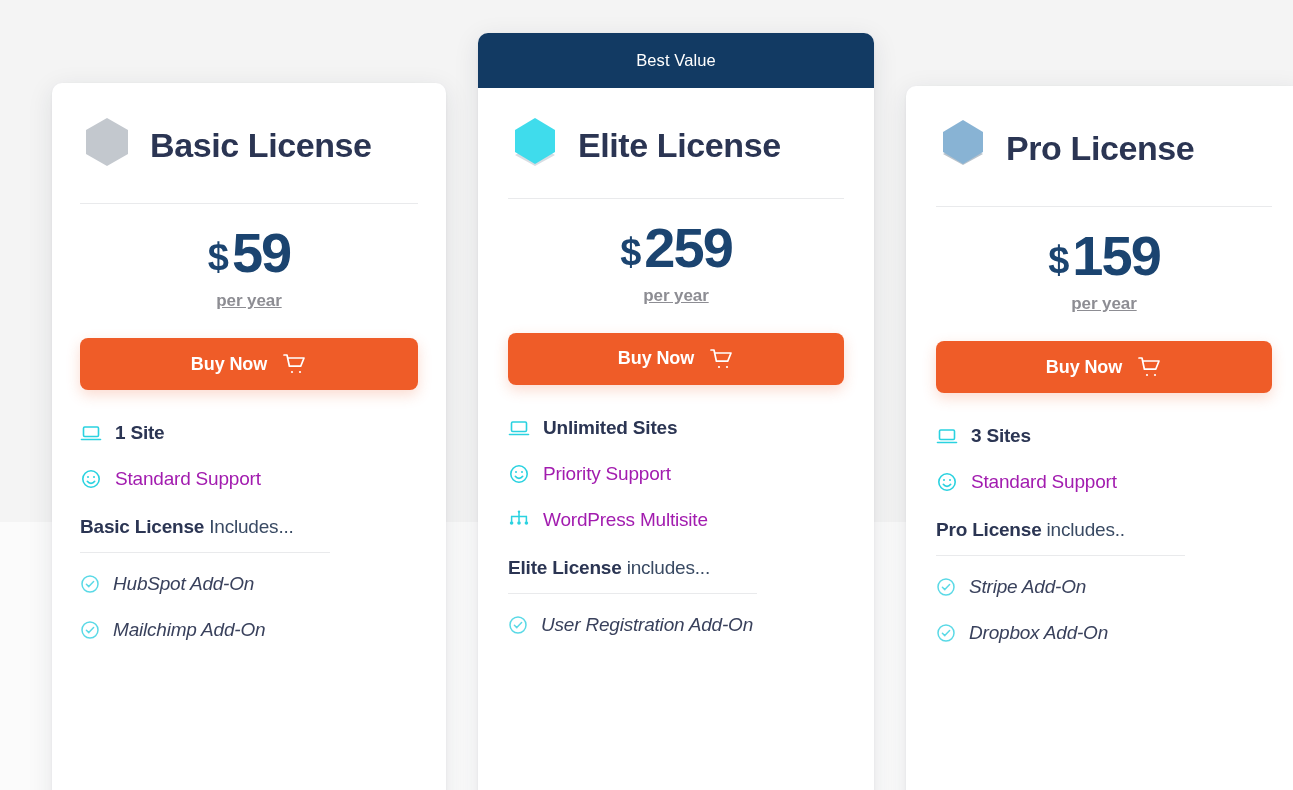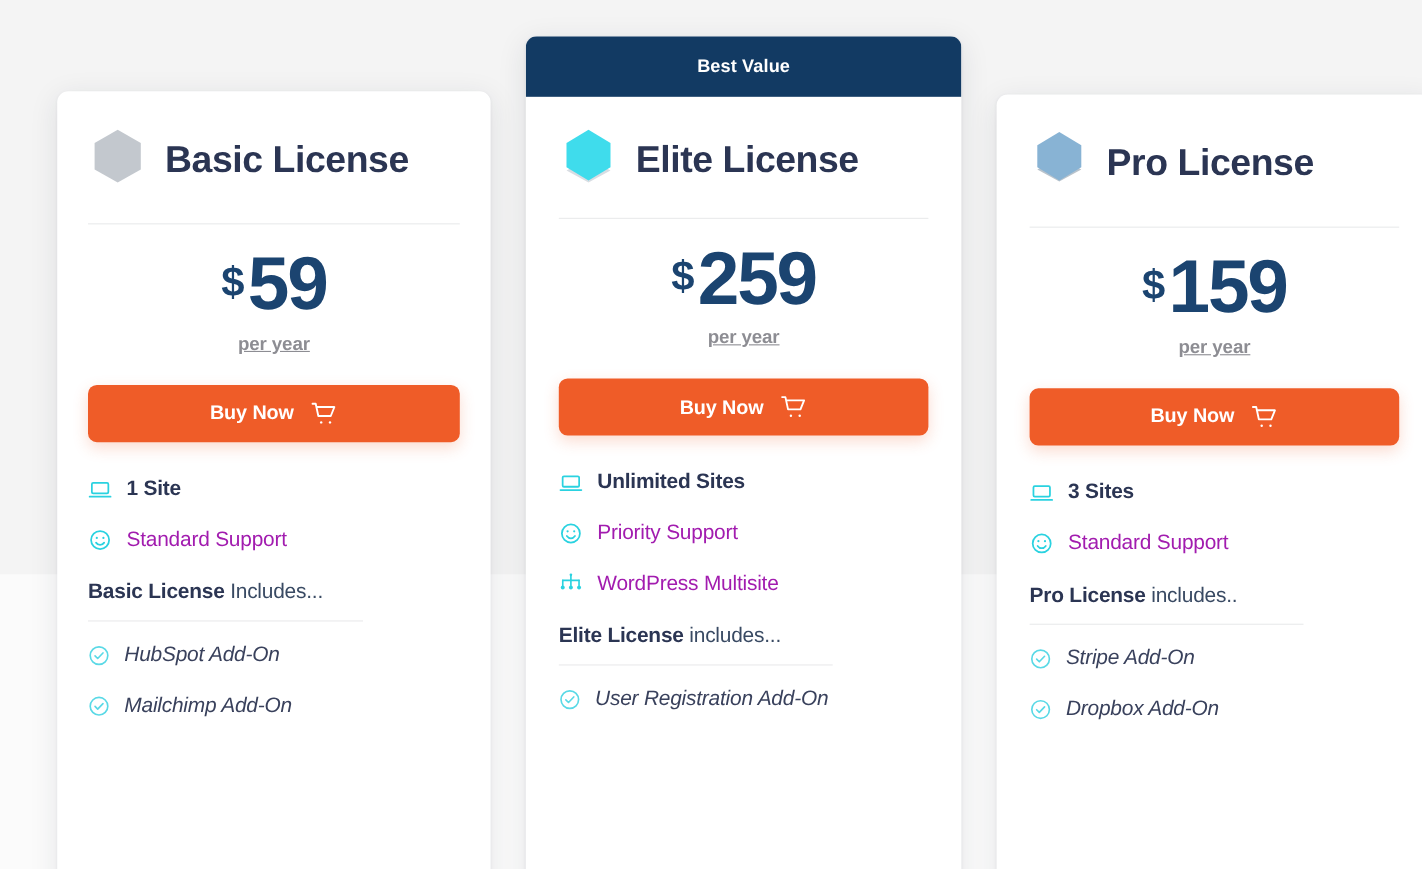--- a/index.html
+++ b/index.html
@@ -57,21 +57,21 @@
   .card--pro {
     left: 906px; top: 86px;
     width: 396px; height: 740px;
   }
 
   .best-value {
     background: #123a63;
     color: #ffffff;
     text-align: center;
     font-size: 16.5px;
-    font-weight: bold;
+    font-weight: normal;
     letter-spacing: .1px;
     padding: 19px 17px 19px;
     line-height: 1;
   }
 
   .card-body { padding: 0 30px; }
   .card--basic .card-body { padding: 0 28px; }
   .card--pro   .card-body { padding: 0 30px; }
 
   
@@ -111,21 +111,21 @@
     align-items: flex-start;
     letter-spacing: -2px;
   }
   .price .currency {
     font-size: 38px;
     line-height: 1;
     margin-top: 12px;
     margin-right: 3px;
     letter-spacing: 0;
   }
-  .price .amount { font-size: 68px; line-height: .95; }
+  .price .amount { font-size: 56px; line-height: .95; }
 
   .per {
     margin-top: 12px;
     font-size: 17px;
     color: #8d8d93;
     font-weight: bold;
     letter-spacing: -0.1px;
     text-decoration: underline;
   }
 

